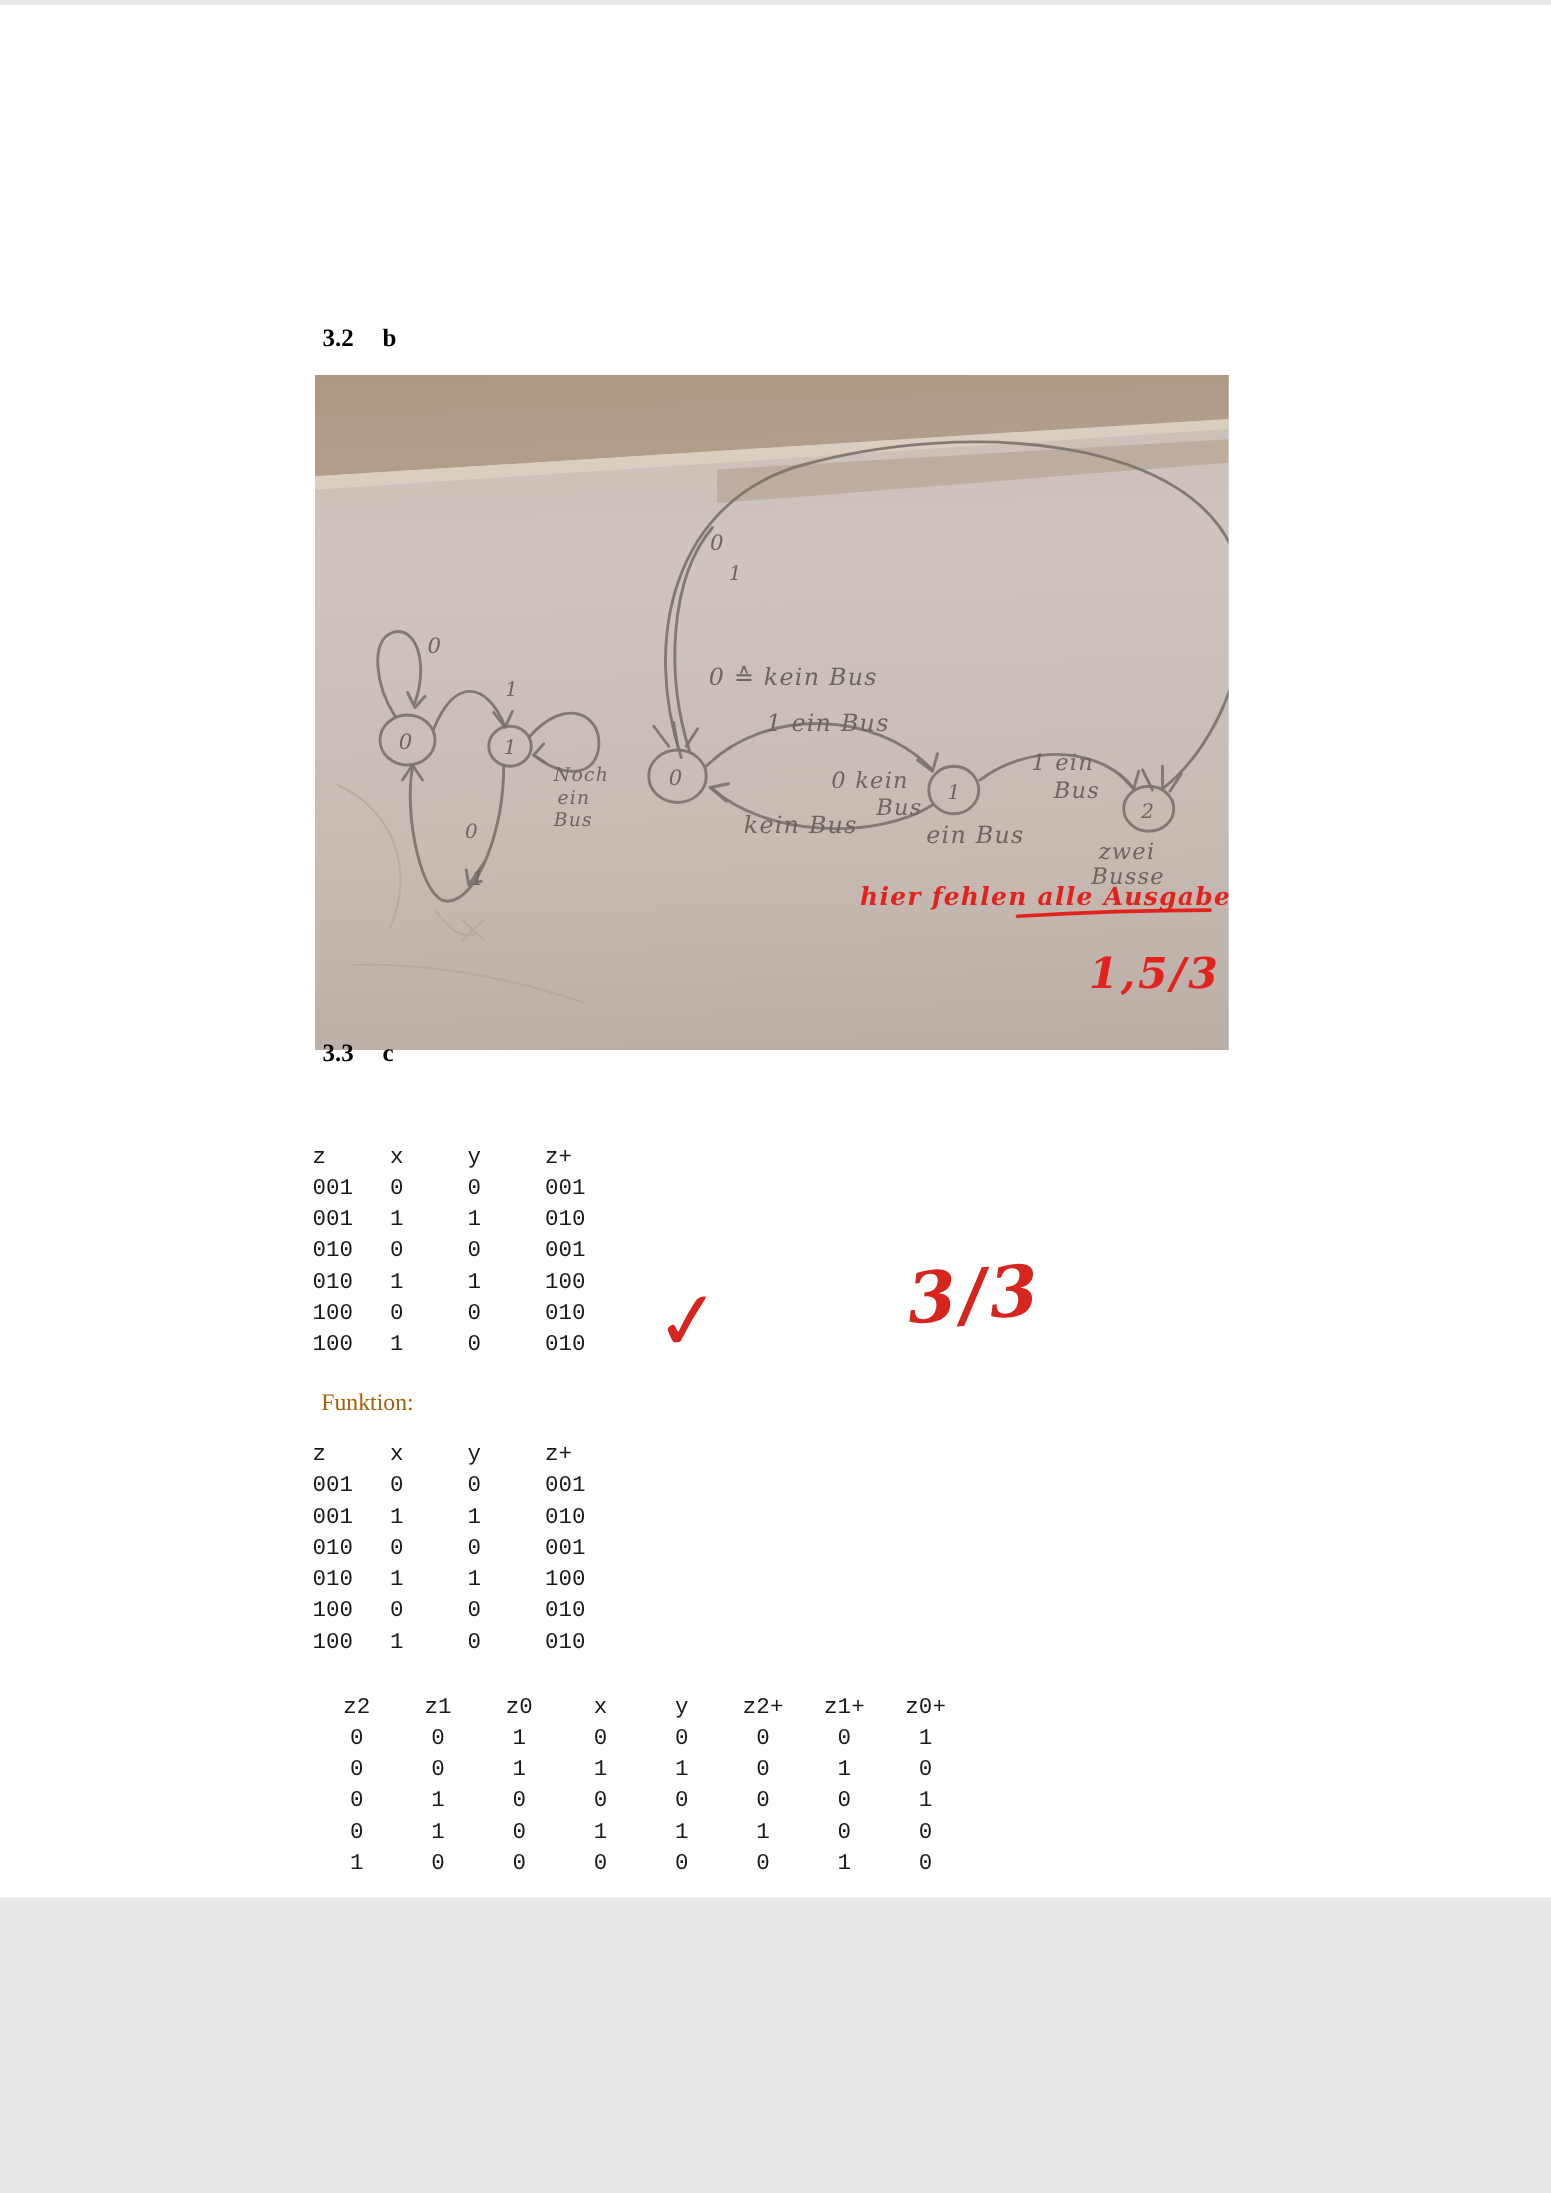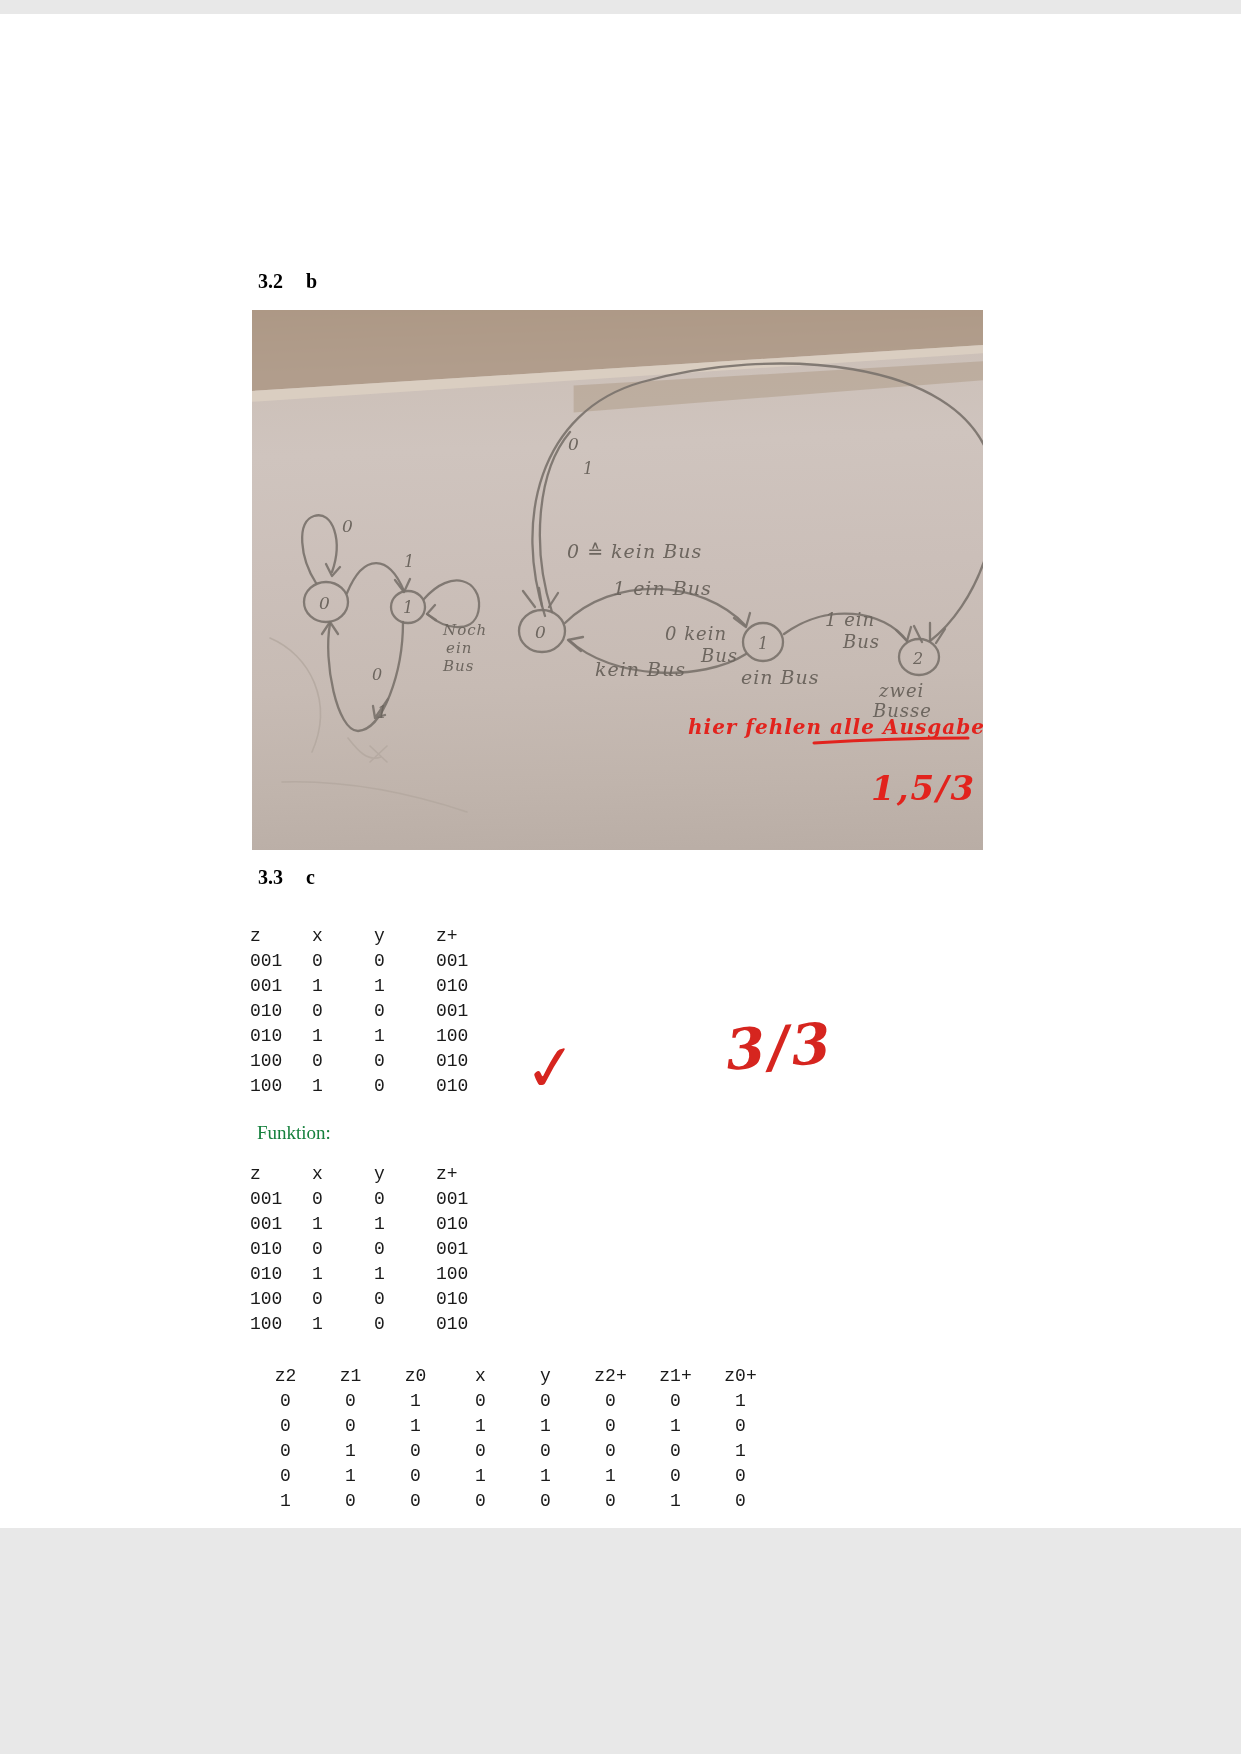--- a/index.html
+++ b/index.html
@@ -1,36 +1,36 @@
 <!DOCTYPE html>
 <html><head>
 <meta charset="utf-8">
 <style>
   html,body{margin:0;padding:0;background:#e8e8e8;}
-  .page{position:relative;width:1241px;height:1514px;background:#ffffff;margin:14px auto;overflow:hidden;
+  .page{position:relative;width:1241px;height:1514px;background:#ffffff;margin:4px auto;overflow:hidden;
         font-family:"Liberation Serif",serif;color:#111;}
   .heading{position:absolute;font-family:"Liberation Serif",serif;font-weight:700;font-size:20px;color:#000;}
   .heading .letter{display:inline-block;margin-left:23px;}
   .photo{position:absolute;left:252px;top:296px;width:731px;height:540px;overflow:hidden;
          background:linear-gradient(178deg,#b2a08e 0%,#c0b0a2 5%,#ccc0b8 11%,#cfc4be 26%,#cbbfb9 48%,#c7bbb4 68%,#c0b4ac 86%,#b9ada5 100%);}
   .fold{position:absolute;left:0;top:0;width:100%;height:100%;}
   .fold-a{background:#ab9784;clip-path:polygon(0 0,100% 0,100% 6.5%,0 15%);opacity:.85;}
   .fold-edge{background:#ddd1c3;clip-path:polygon(0 15%,100% 6.5%,100% 8%,0 17%);opacity:.8;}
   .fold-b{background:#b3a08d;clip-path:polygon(44% 14%,100% 9.5%,100% 13%,44% 19%);opacity:.6;}
   .photo svg{position:absolute;left:0;top:0;}
   .pencil{stroke:#7b736c;stroke-width:2.3;fill:none;stroke-linecap:round;stroke-linejoin:round;opacity:.92;}
   .pencil-faint{stroke:#b3a89f;stroke-width:1.6;fill:none;stroke-linecap:round;opacity:.8;}
   .hw{font-family:"DejaVu Serif","DejaVu Sans",serif;font-style:italic;fill:#6d665f;letter-spacing:1px;}
   .hw-red{font-family:"DejaVu Serif","DejaVu Sans",serif;font-style:italic;font-weight:700;fill:#e2231d;}
   .redstroke{stroke:#e2231d;fill:none;stroke-linecap:round;}
   .ttable{position:absolute;font-family:"Liberation Mono",monospace;font-size:18px;color:#1a1a1a;}
   .trow{display:flex;height:25px;line-height:25px;}
   .t4 .tcell{width:62px;}
   .t8 .tcell{width:65px;text-align:center;}
-  .funktion{position:absolute;font-family:"Liberation Serif",serif;font-size:19px;color:#15803d;}
+  .funktion{position:absolute;font-family:"Liberation Serif",serif;font-size:19px;color:#a16207;}
   .checkmark{position:absolute;left:524px;top:1022px;color:#d6251f;font-family:"DejaVu Sans",sans-serif;
              font-size:64px;font-weight:700;transform:rotate(-6deg);line-height:1;}
   .score33{position:absolute;left:726px;top:1004px;color:#d6251f;font-family:"DejaVu Serif",serif;
            font-style:italic;font-weight:700;font-size:56px;transform:rotate(-4deg);letter-spacing:3px;line-height:1;}
   .pagenum{position:absolute;left:252px;top:1538px;width:731px;text-align:center;font-size:18px;color:#111;}
 </style>
 </head>
 <body>
 
 <div class="page">
@@ -109,21 +109,21 @@
       </g>
 
       <g>
         <text class="hw-red" x="436" y="424" font-size="20" letter-spacing="1">hier fehlen alle Ausgabesignale</text>
         <path class="redstroke" d="M 562 433 C 610 430, 670 428, 716 428" stroke-width="3"></path>
         <text class="hw-red" x="619" y="490" font-size="34" letter-spacing="2">1,5/3</text>
       </g>
     </svg>
   </div>
 
-  <div class="heading" style="left:258px;top:852px;font-family:Liberation Serif, serif;">
+  <div class="heading" style="left:258px;top:828px;font-family:Liberation Serif, serif;">
     <span>3.3</span><span class="letter">c</span>
   </div>
 
   <div class="ttable t4" style="left:250px;top:910px;">
       <div class="trow">
         <span class="tcell">z</span>
         <span class="tcell">x</span>
         <span class="tcell">y</span>
         <span class="tcell">z+</span>
       </div>

